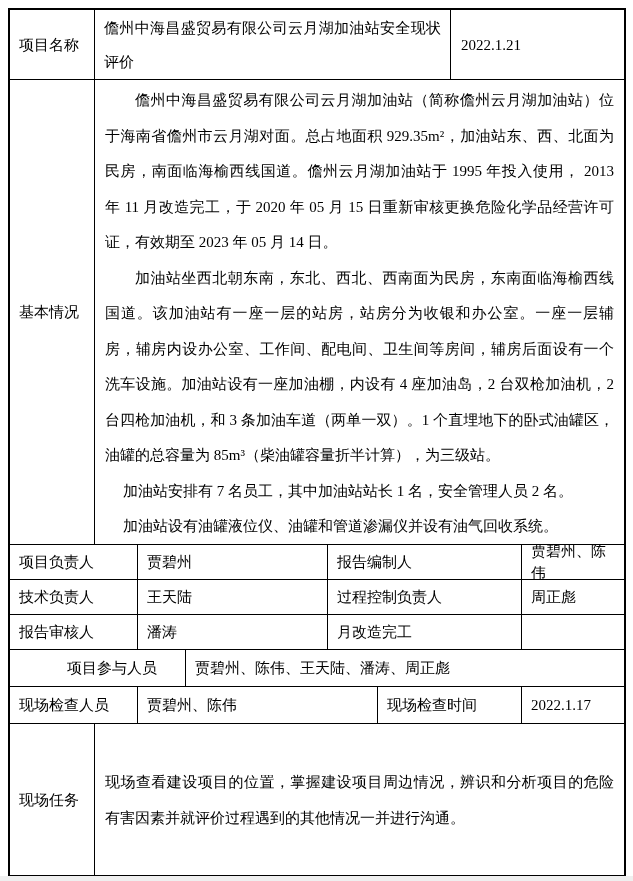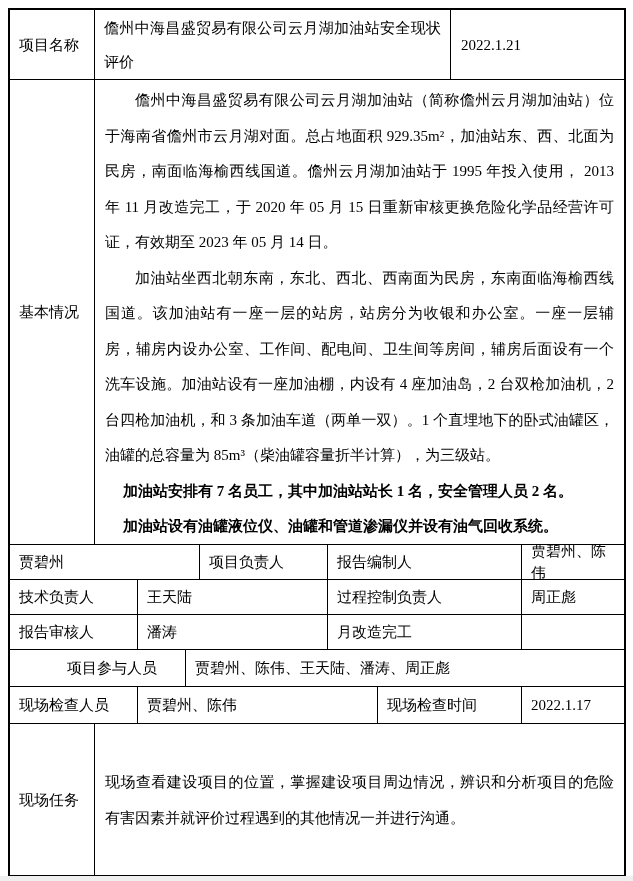--- a/index.html
+++ b/index.html
@@ -77,21 +77,21 @@
   .basic-content {
     display: block;
     padding: 3px 10px 0 10px;
     text-align: justify;
     line-height: 35.5px;
   }
   .basic-content p {
     margin: 0;
   }
   .indent2 { text-indent: 2em; }
-  .indent1 { text-indent: 1.2em; font-weight: bold; }
+  .indent1 { text-indent: 1.2em; }
   .task-cell {
     text-align: justify;
     line-height: 36px;
     padding: 0 10px;
   }
   .bottom-strip {
     position: absolute;
     left: 0;
     bottom: 0;
     width: 633px;
@@ -115,22 +115,22 @@
       <div class="tcell w-label1">基本情况</div>
       <div class="tcell grow basic-content">
         <p class="indent2">儋州中海昌盛贸易有限公司云月湖加油站（简称儋州云月湖加油站）位于海南省儋州市云月湖对面。总占地面积 929.35m²，加油站东、西、北面为民房，南面临海榆西线国道。儋州云月湖加油站于 1995 年投入使用， 2013 年 11 月改造完工，于 2020 年 05 月 15 日重新审核更换危险化学品经营许可证，有效期至 2023 年 05 月 14 日。</p>
         <p class="indent2">加油站坐西北朝东南，东北、西北、西南面为民房，东南面临海榆西线国道。该加油站有一座一层的站房，站房分为收银和办公室。一座一层辅房，辅房内设办公室、工作间、配电间、卫生间等房间，辅房后面设有一个洗车设施。加油站设有一座加油棚，内设有 4 座加油岛，2 台双枪加油机，2 台四枪加油机，和 3 条加油车道（两单一双）。1 个直埋地下的卧式油罐区，油罐的总容量为 85m³（柴油罐容量折半计算），为三级站。</p>
         <p class="indent1">加油站安排有 7 名员工，其中加油站站长 1 名，安全管理人员 2 名。</p>
         <p class="indent1">加油站设有油罐液位仪、油罐和管道渗漏仪并设有油气回收系统。</p>
       </div>
     </div>
 
     <div class="trow r-person">
+      <div class="tcell w-label2">项目负责人</div>
       <div class="tcell w-pval">贾碧州</div>
-      <div class="tcell w-label2">项目负责人</div>
       <div class="tcell w-plbl2">报告编制人</div>
       <div class="tcell grow">贾碧州、陈伟</div>
     </div>
 
     <div class="trow r-person">
       <div class="tcell w-label2">技术负责人</div>
       <div class="tcell w-pval">王天陆</div>
       <div class="tcell w-plbl2">过程控制负责人</div>
       <div class="tcell grow">周正彪</div>
     </div>

